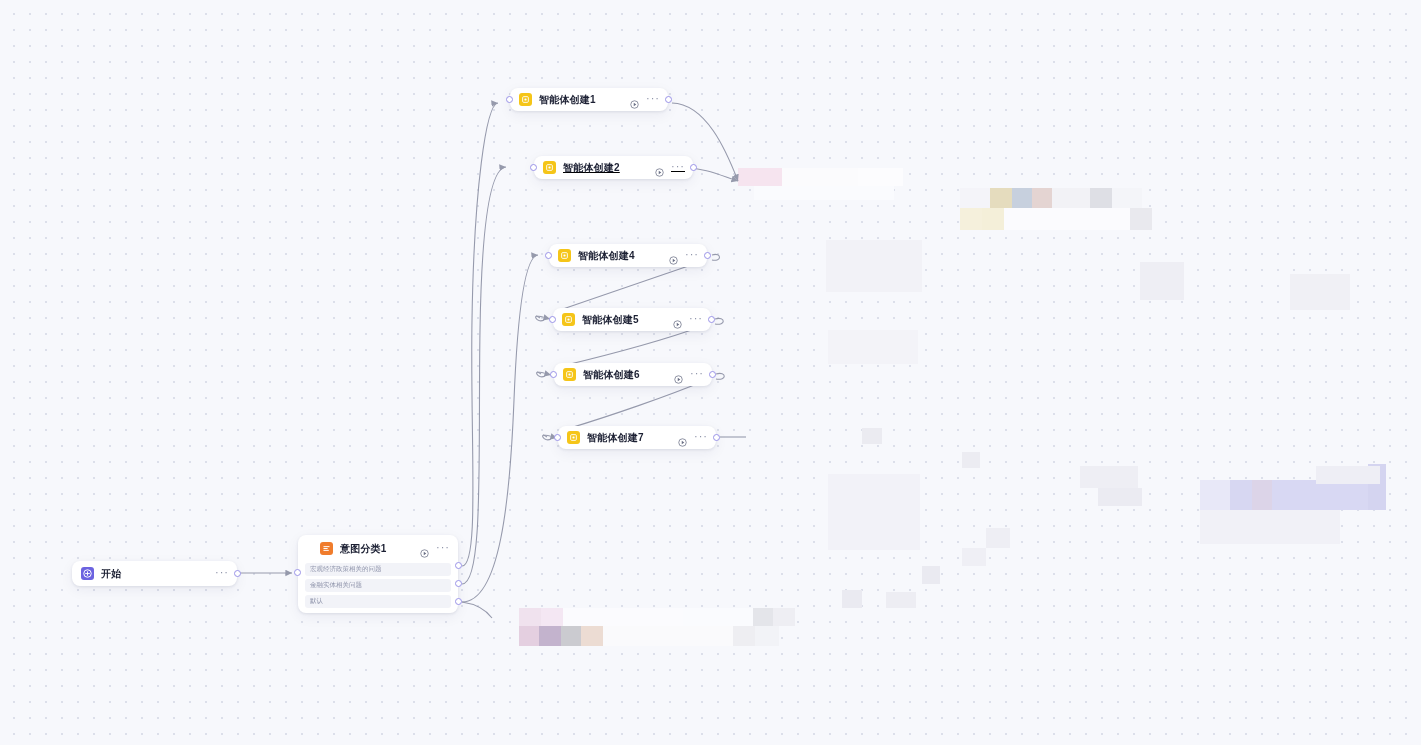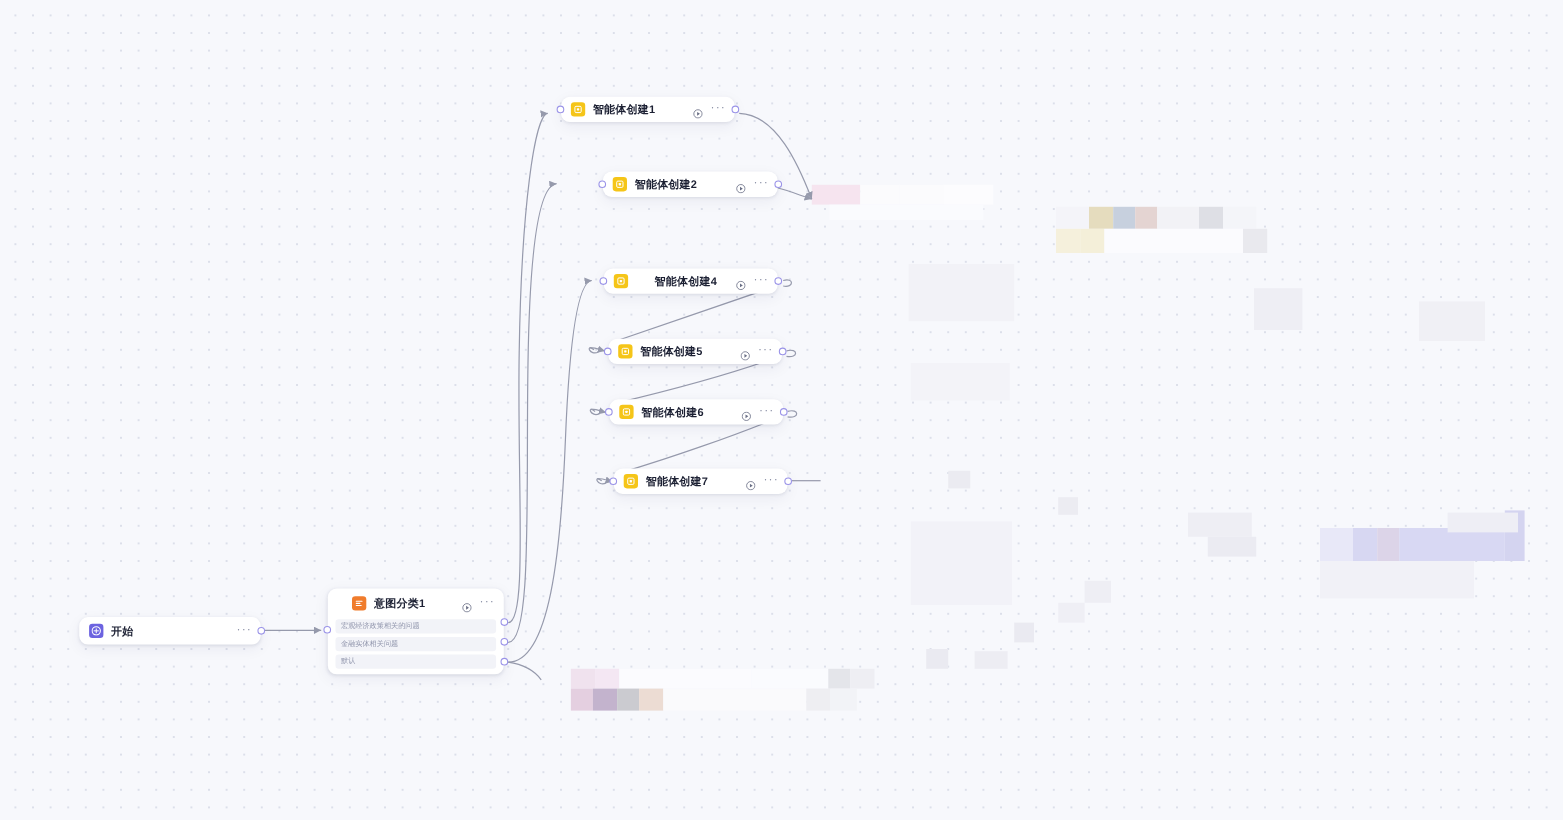--- a/index.html
+++ b/index.html
@@ -252,21 +252,21 @@
               <path d="M5 3.7 L8.4 6 L5 8.3 z" fill="#6a6f85"></path>
             </svg>
         </span>
         <span class="dots-btn">···</span>
       </span>
     </div>
     <span class="port" style="left:-4px;top:8px;"></span>
     <span class="port" style="right:-4px;top:8px;"></span>
   </div>
 
-  <div class="node agent-node" style="left:548px;top:156px;width:159px;">
+  <div class="node agent-node" style="left:534px;top:156px;width:159px;text-decoration:underline;">
     <div class="node-head">
       <span class="node-icon" style="background:#f5c518;">
         <svg width="9" height="9" viewBox="0 0 12 12">
             <rect x="2.2" y="2.2" width="7.6" height="7.6" rx="1.4" fill="none" stroke="#fff" stroke-width="1.2"></rect>
             <rect x="4.6" y="4.6" width="2.8" height="2.8" rx="0.6" fill="#fff"></rect>
           </svg>
       </span>
       <span class="node-title">智能体创建2</span>
       <span class="node-actions">
         <span class="run-btn">
@@ -275,21 +275,21 @@
               <path d="M5 3.7 L8.4 6 L5 8.3 z" fill="#6a6f85"></path>
             </svg>
         </span>
         <span class="dots-btn">···</span>
       </span>
     </div>
     <span class="port" style="left:-4px;top:8px;"></span>
     <span class="port" style="right:-4px;top:8px;"></span>
   </div>
 
-  <div class="node agent-node" style="left:549px;top:244px;width:158px;text-align:center;">
+  <div class="node agent-node" style="left:549px;top:244px;width:158px;">
     <div class="node-head">
       <span class="node-icon" style="background:#f5c518;">
         <svg width="9" height="9" viewBox="0 0 12 12">
             <rect x="2.2" y="2.2" width="7.6" height="7.6" rx="1.4" fill="none" stroke="#fff" stroke-width="1.2"></rect>
             <rect x="4.6" y="4.6" width="2.8" height="2.8" rx="0.6" fill="#fff"></rect>
           </svg>
       </span>
       <span class="node-title">智能体创建4</span>
       <span class="node-actions">
         <span class="run-btn">

